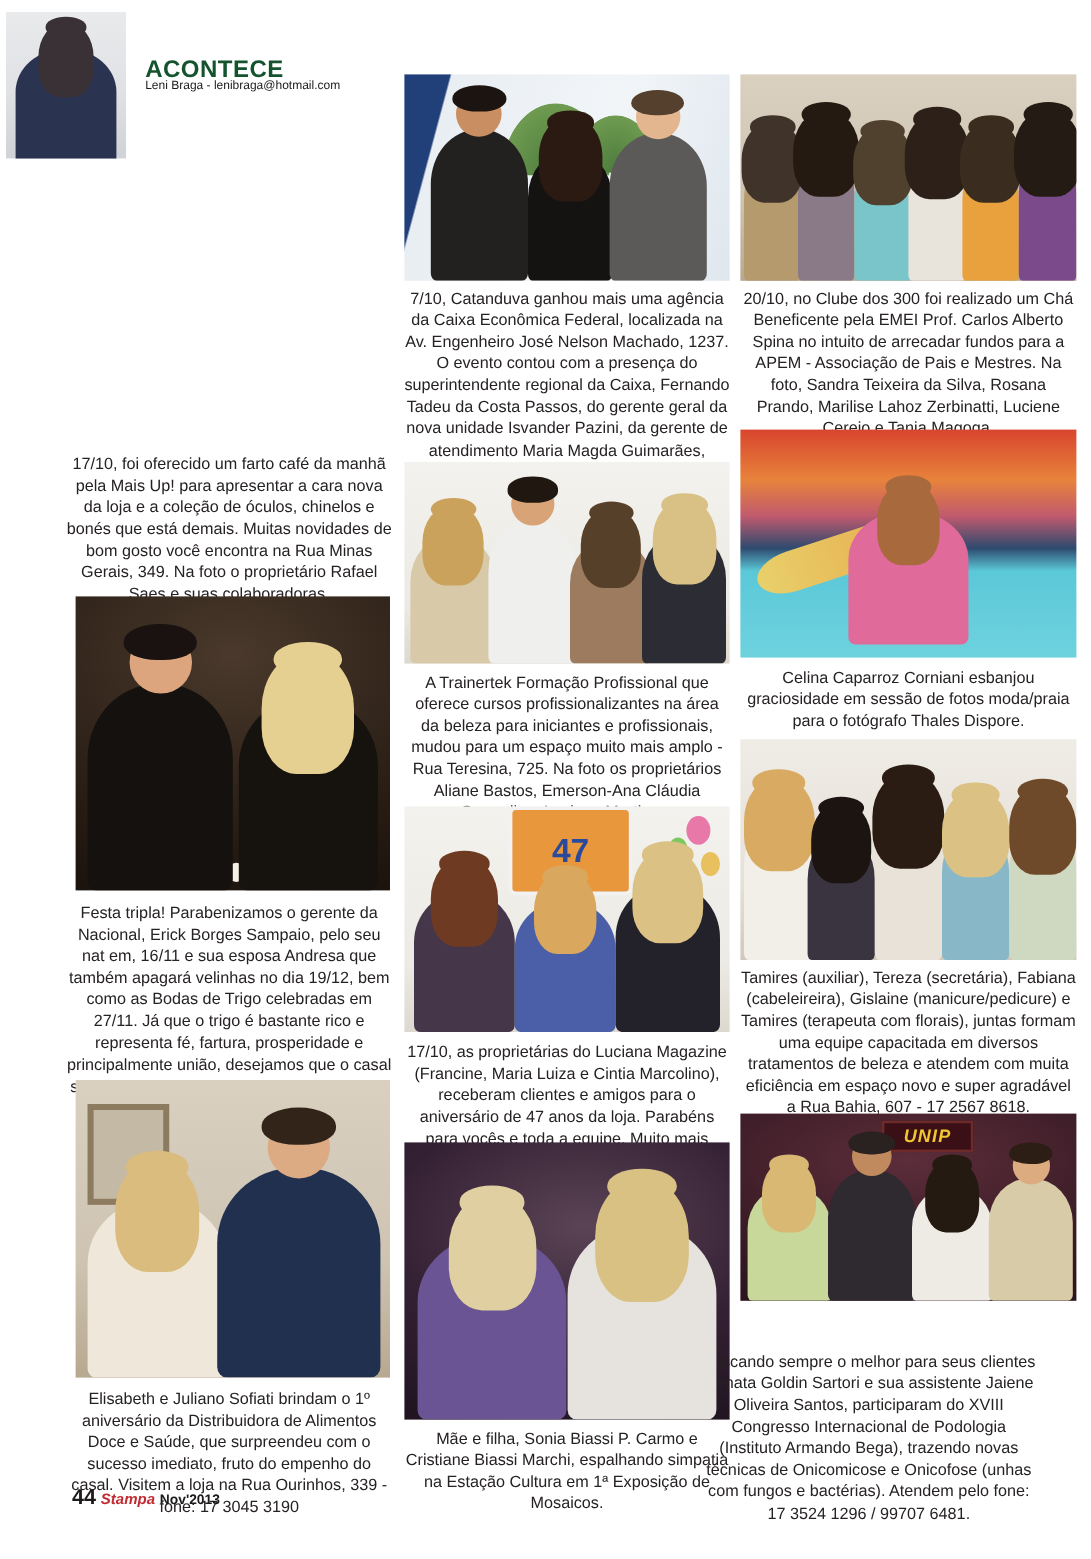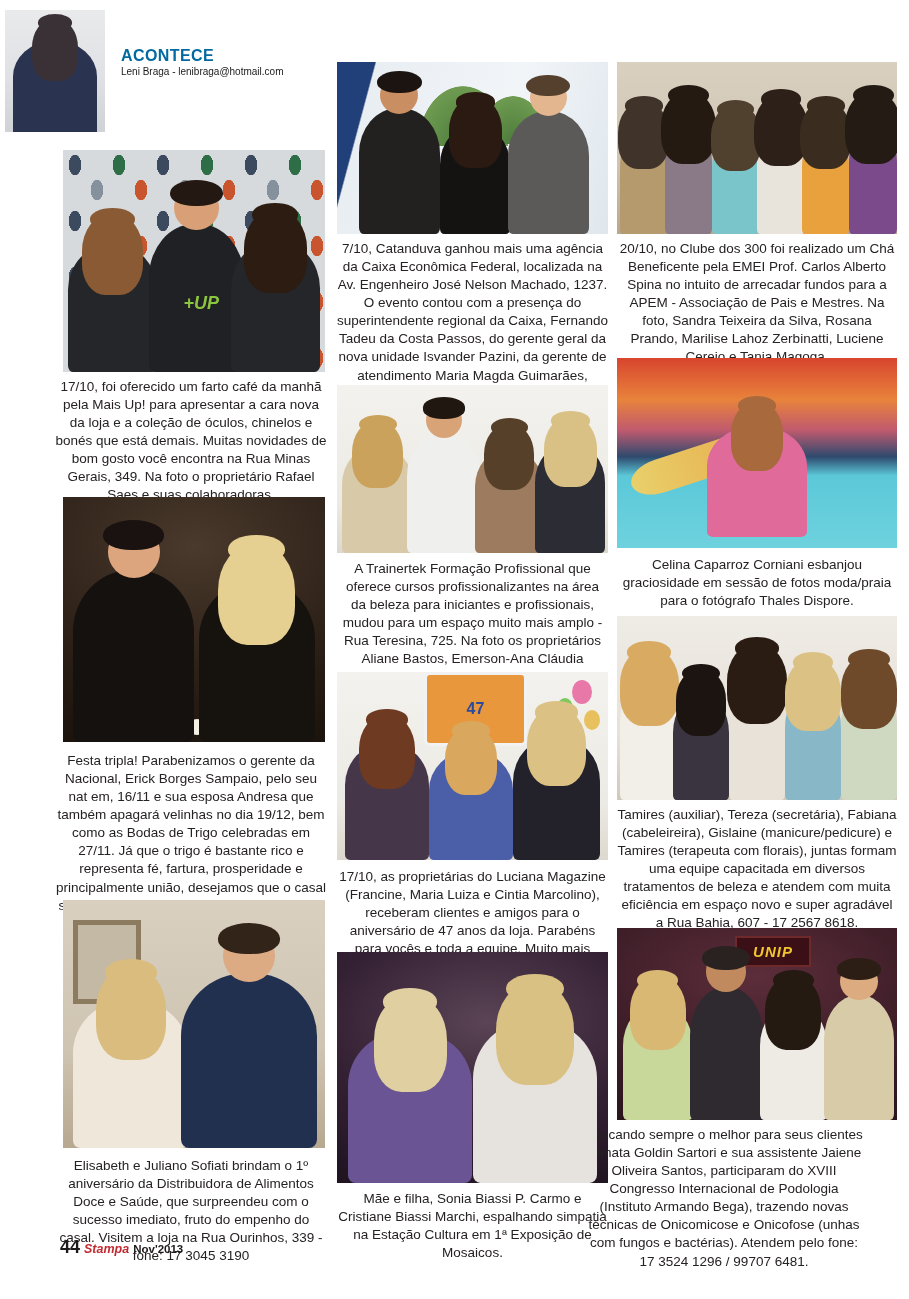--- a/index.html
+++ b/index.html
@@ -2,22 +2,22 @@
 <html><head>
 <meta charset="utf-8">
 <style>
   html,body{margin:0;padding:0;background:#fff;}
   #page{position:relative;width:909px;height:1299px;margin:0 auto;background:#fff;
         font-family:"Liberation Sans","DejaVu Sans",sans-serif;color:#262223;overflow:hidden;}
 
   
   .author-photo{position:absolute;left:5px;top:10px;width:100px;height:122px;
     background:linear-gradient(180deg,#e9eaec 0%,#dfe1e4 55%,#cfd2d6 100%);overflow:hidden;}
-  .section-title{position:absolute;left:121px;top:47px;font-size:16px;font-weight:bold;
-    color:#0369a1;letter-spacing:.4px;}
+  .section-title{position:absolute;left:121px;top:47px;font-size:20px;font-weight:bold;
+    color:#14532d;letter-spacing:.4px;}
   .byline{position:absolute;left:121px;top:66px;font-size:10px;color:#1c1a1b;}
 
   
   .cap{position:absolute;text-align:center;font-size:13.5px;line-height:1.34;color:#262223;}
 
   
   .photo{position:absolute;overflow:hidden;background:#ddd;}
 
   
   .person{position:absolute;display:flex;flex-direction:column;align-items:center;}
@@ -73,35 +73,20 @@
 
   <div class="author-photo">
     <div class="person longhair" style="left:8%;bottom:-6%;width:84%;height:100%;--skin:#d9a789;--hair:#3a3136;--shirt:#2a3450;">
         <i class="head"></i>
         <i class="torso"></i>
       </div>
   </div>
   <div class="section-title">ACONTECE</div>
   <div class="byline">Leni Braga - lenibraga@hotmail.com</div>
 
-  <div class="photo flipflop-wall" style="left:63px;top:150px;width:262px;height:222px;">
-    <div class="person longhair" style="left:2%;bottom:0;width:34%;height:72%;--skin:#e6b58e;--hair:#8a5a34;--shirt:#24262a;">
-        <i class="head"></i>
-        <i class="torso"></i>
-      </div>
-    <div class="person" style="left:33%;bottom:0;width:36%;height:84%;--skin:#d9a077;--hair:#241812;--shirt:#1f2125;">
-        <i class="head"></i>
-        <i class="torso"></i>
-      </div>
-    <div class="person longhair" style="right:2%;bottom:0;width:34%;height:74%;--skin:#dba581;--hair:#2c1c12;--shirt:#24262a;">
-        <i class="head"></i>
-        <i class="torso"></i>
-      </div>
-    <span class="uplogo" style="left:46%;bottom:26%;font-size:18px;">+UP</span>
-  </div>
   <div class="cap" style="left:55px;top:378px;width:272px;">17/10, foi oferecido um farto café da manhã pela Mais Up!  para apresentar a cara nova da loja e a coleção de óculos, chinelos e bonés que está demais. Muitas novidades de bom gosto você encontra na Rua Minas Gerais, 349. Na foto o proprietário Rafael Saes e suas colaboradoras.</div>
 
   <div class="photo dark-party" style="left:63px;top:497px;width:262px;height:245px;">
     <div class="person" style="left:4%;bottom:0;width:46%;height:88%;--skin:#dda57e;--hair:#191210;--shirt:#14110f;">
         <i class="head"></i>
         <i class="torso"></i>
       </div>
     <div class="person longhair" style="right:4%;bottom:0;width:44%;height:82%;--skin:#e9c09a;--hair:#e5d092;--shirt:#16130f;">
         <i class="head"></i>
         <i class="torso"></i>
@@ -156,21 +141,21 @@
         <i class="torso"></i>
       </div>
     <div class="person longhair" style="right:1%;bottom:0;width:26%;height:82%;--skin:#e8bd95;--hair:#d9c084;--shirt:#2c2c34;">
         <i class="head"></i>
         <i class="torso"></i>
       </div>
   </div>
   <div class="cap" style="left:337px;top:560px;width:271px;">A Trainertek Formação Profissional que oferece cursos profissionalizantes na área da beleza para iniciantes e profissionais, mudou para um espaço muito mais amplo - Rua Teresina, 725. Na foto os proprietários Aliane Bastos, Emerson-Ana Cláudia Serandin e Luciana Martinon.</div>
 
   <div class="photo store-light" style="left:337px;top:672px;width:271px;height:188px;">
-    <div class="banner47" style="left:32%;top:0;width:36%;height:36%;font-size:16px;">47</div>
+    <div class="banner47" style="left:32%;top:0;width:36%;height:36%;font-size:28px;">47</div>
     <i class="balloon" style="right:6%;top:4%;width:20px;height:24px;background:#e878a8;"></i>
     <i class="balloon" style="right:13%;top:14%;width:16px;height:20px;background:#7ec85e;"></i>
     <i class="balloon" style="right:3%;top:20%;width:16px;height:20px;background:#e8c05e;"></i>
     <div class="person longhair" style="left:3%;bottom:0;width:31%;height:78%;--skin:#e2ad85;--hair:#6e3a22;--shirt:#46364a;">
         <i class="head"></i>
         <i class="torso"></i>
       </div>
     <div class="person longhair" style="left:34%;bottom:0;width:31%;height:72%;--skin:#e6b68c;--hair:#d9a85e;--shirt:#4a5fa8;">
         <i class="head"></i>
         <i class="torso"></i>
@@ -248,21 +233,21 @@
         <i class="head"></i>
         <i class="torso"></i>
       </div>
     <div class="person longhair" style="right:0;bottom:0;width:20%;height:80%;--skin:#e2b089;--hair:#6e4a2a;--shirt:#cfd8c0;">
         <i class="head"></i>
         <i class="torso"></i>
       </div>
   </div>
   <div class="cap" style="left:617px;top:806px;width:280px;">Tamires (auxiliar), Tereza (secretária), Fabiana (cabeleireira), Gislaine (manicure/pedicure) e Tamires (terapeuta com florais), juntas formam uma equipe capacitada em diversos tratamentos de beleza e atendem com muita eficiência em espaço novo e super agradável a Rua Bahia, 607 - 17 2567 8618.</div>
 
-  <div class="photo unip-room" style="left:617px;top:928px;width:280px;height:192px;">
+  <div class="photo unip-room" style="left:617px;top:928px;width:280px;height:156px;">
     <div class="unip-sign" style="left:42%;top:4%;width:26%;height:14%;font-size:15px;">UNIP</div>
     <div class="person longhair" style="left:2%;bottom:0;width:25%;height:76%;--skin:#e8bd94;--hair:#d9b874;--shirt:#c8d89a;">
         <i class="head"></i>
         <i class="torso"></i>
       </div>
     <div class="person" style="left:26%;bottom:0;width:26%;height:88%;--skin:#c08a5e;--hair:#2a2220;--shirt:#2e2a30;">
         <i class="head"></i>
         <i class="torso"></i>
       </div>
     <div class="person longhair" style="left:51%;bottom:0;width:24%;height:76%;--skin:#d9a87c;--hair:#241a12;--shirt:#eeeae4;">

